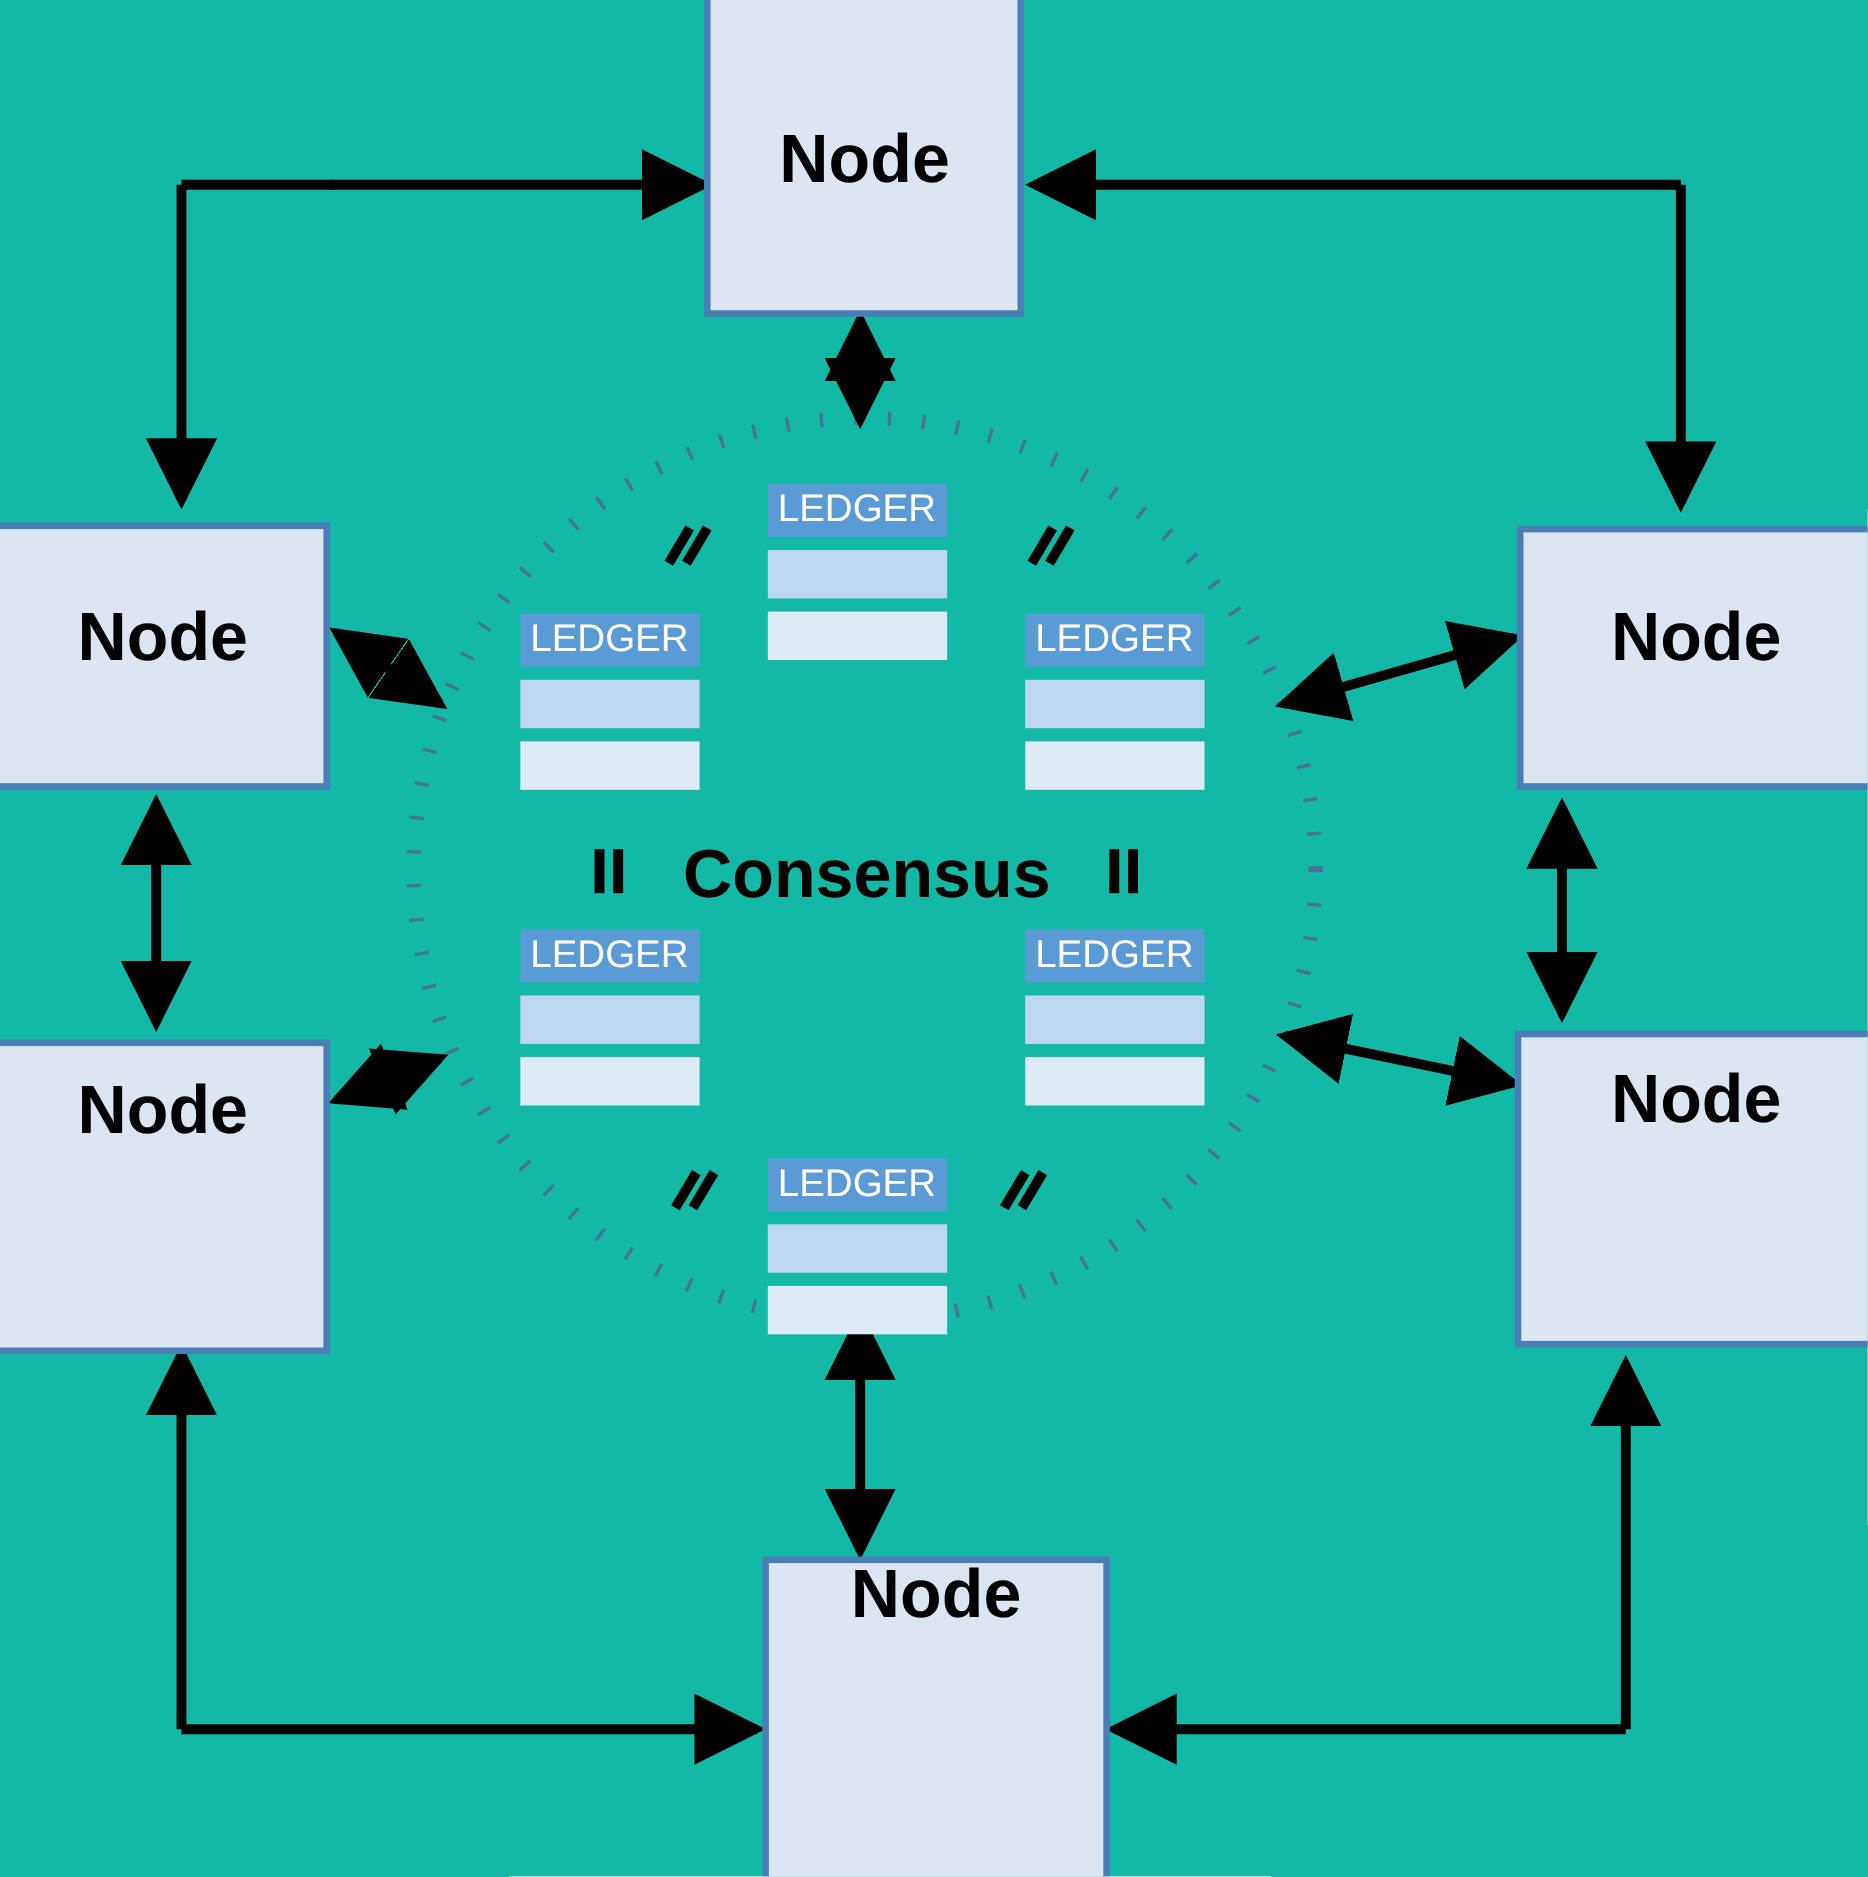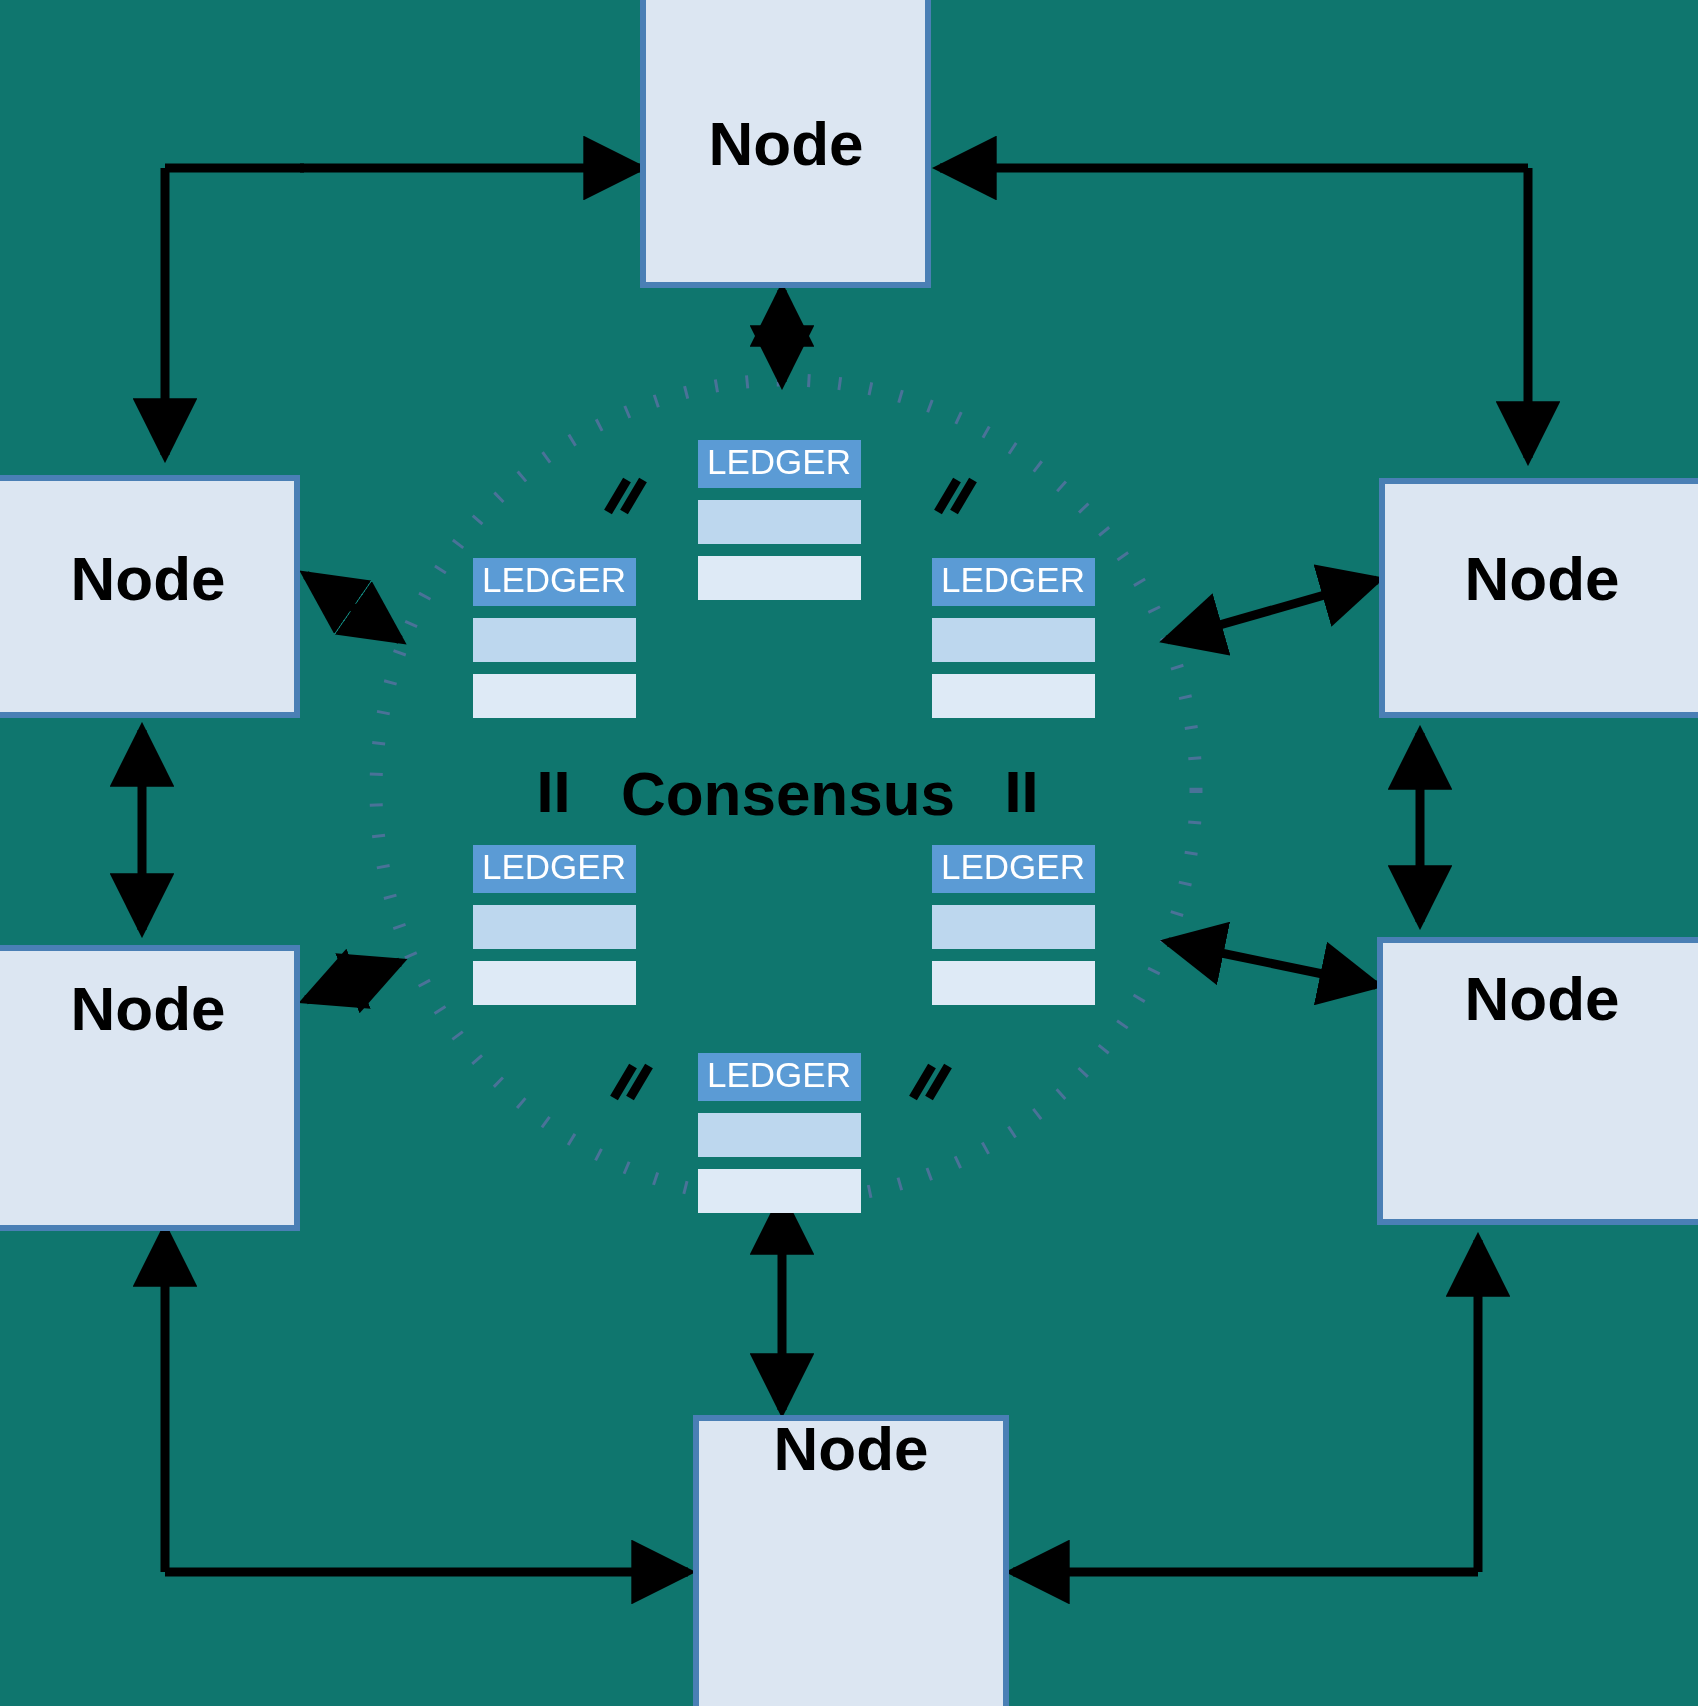--- a/index.html
+++ b/index.html
@@ -7,21 +7,21 @@
     padding: 0;
     background: #ffffff;
   }
   body {
     font-family: "Liberation Sans", sans-serif;
   }
   #canvas {
     position: relative;
     width: 1698px;
     height: 1706px;
-    background: #0f766e;
+    background: #14b8a6;
     overflow: hidden;
   }
   #diagram-svg {
     position: absolute;
     left: 0;
     top: 0;
     width: 1698px;
     height: 1706px;
   }
   .node-label {

